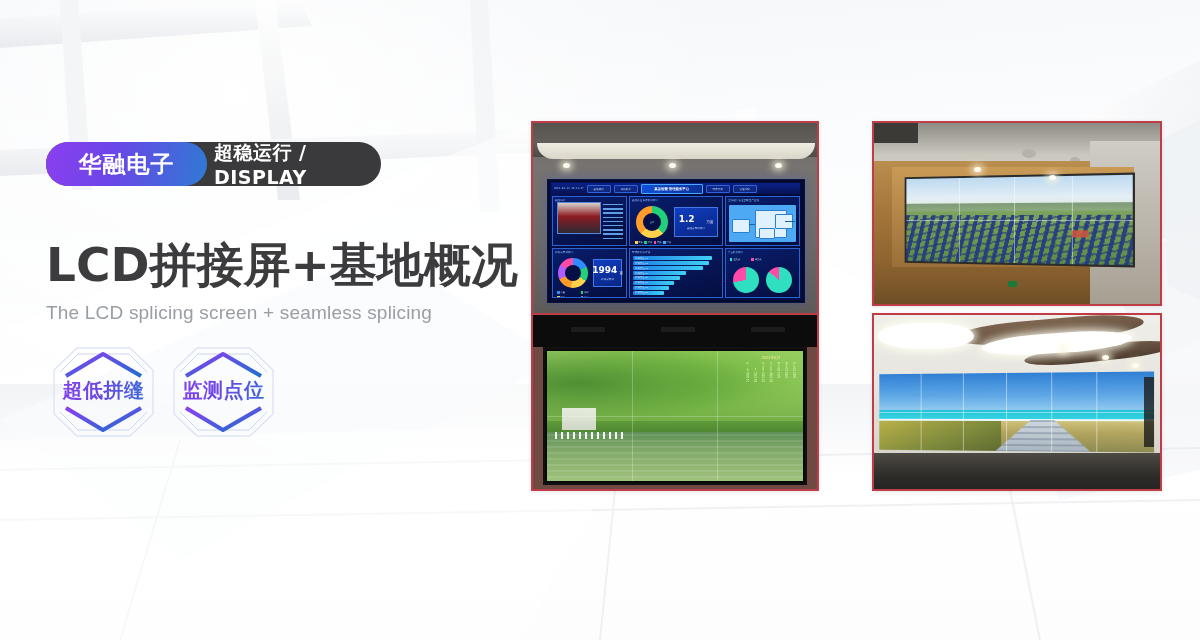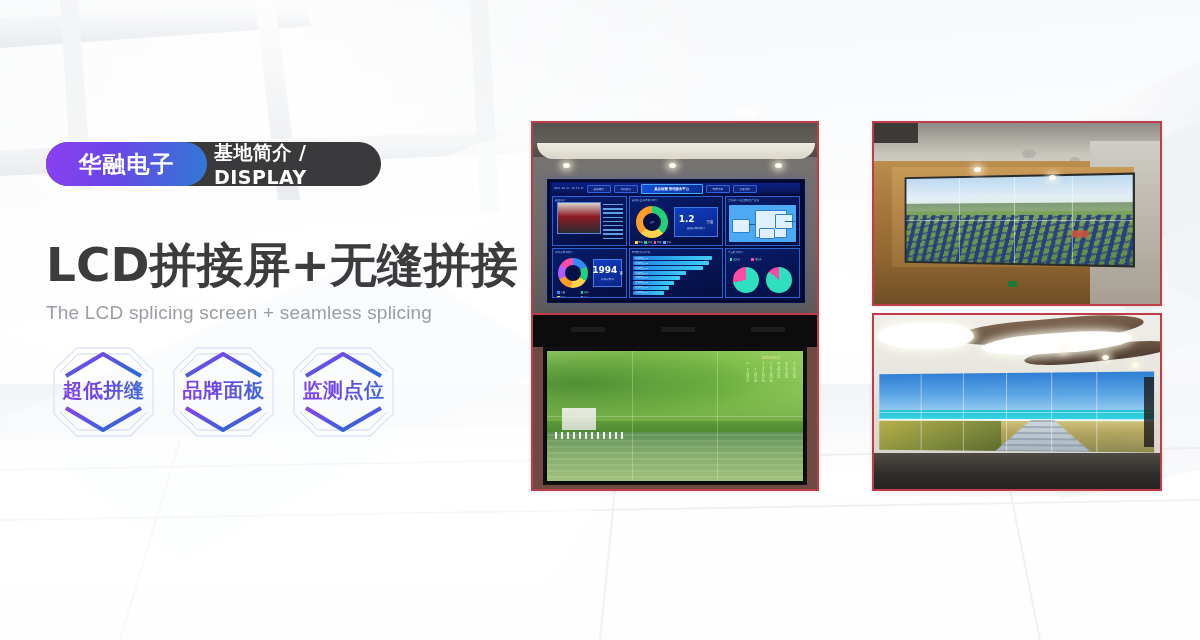--- a/index.html
+++ b/index.html
@@ -267,24 +267,24 @@
     <polygon points="0,440 640,424 520,640 0,640" fill="#ffffff" opacity="0.5"></polygon>
   </svg>
 
   <div class="left-col">
 
     <div class="badge-row">
       <div class="badge-dark"></div>
       <div class="badge-pill">
         <span>华融电子</span>
       </div>
-      <div class="badge-text">基地简介 / DISPLAY</div>
-    </div>
-
-    <div class="headline">LCD拼接屏+无缝拼接</div>
+      <div class="badge-text">超稳运行 / DISPLAY</div>
+    </div>
+
+    <div class="headline">LCD拼接屏+基地概况</div>
     <div class="subline">The LCD splicing screen + seamless splicing</div>
   </div>
 
   <div class="features">
 
     <div class="feature">
       <svg width="119" height="112" viewBox="0 0 119 112">
         <defs>
           <linearGradient id="hexA1" x1="0" y1="0" x2="1" y2="1">
             <stop offset="0%" stop-color="#8b3ff0"></stop>
@@ -296,33 +296,20 @@
         <polyline points="10,34 10,78" fill="none" stroke="#dfe3f5" stroke-width="1.4"></polyline>
         <polyline points="109,34 109,78" fill="none" stroke="#dfe3f5" stroke-width="1.4"></polyline>
         <polyline points="16,36 34,18 85,18 103,36" fill="none" stroke="#cdd6f0" stroke-width="1"></polyline>
         <polyline points="16,76 34,94 85,94 103,76" fill="none" stroke="#cdd6f0" stroke-width="1"></polyline>
         <polyline points="22,40 59,18 97,40" fill="none" stroke="url(#hexA1)" stroke-width="4.2" stroke-linejoin="round"></polyline>
         <polyline points="22,72 59,94 97,72" fill="none" stroke="url(#hexA1)" stroke-width="4.2" stroke-linejoin="round"></polyline>
       </svg>
       <div class="flabel">超低拼缝</div>
     </div>
 
-    <div class="feature">
-      <svg width="119" height="112" viewBox="0 0 119 112">
-        <polyline points="10,34 33,12 86,12 109,34" fill="none" stroke="#dfe3f5" stroke-width="1.4"></polyline>
-        <polyline points="10,78 33,100 86,100 109,78" fill="none" stroke="#dfe3f5" stroke-width="1.4"></polyline>
-        <polyline points="10,34 10,78" fill="none" stroke="#dfe3f5" stroke-width="1.4"></polyline>
-        <polyline points="109,34 109,78" fill="none" stroke="#dfe3f5" stroke-width="1.4"></polyline>
-        <polyline points="16,36 34,18 85,18 103,36" fill="none" stroke="#cdd6f0" stroke-width="1"></polyline>
-        <polyline points="16,76 34,94 85,94 103,76" fill="none" stroke="#cdd6f0" stroke-width="1"></polyline>
-        <polyline points="22,40 59,18 97,40" fill="none" stroke="url(#hexA1)" stroke-width="4.2" stroke-linejoin="round"></polyline>
-        <polyline points="22,72 59,94 97,72" fill="none" stroke="url(#hexA1)" stroke-width="4.2" stroke-linejoin="round"></polyline>
-      </svg>
-      <div class="flabel">品牌面板</div>
-    </div>
 
 
     <div class="feature">
       <svg width="119" height="112" viewBox="0 0 119 112">
         <polyline points="10,34 33,12 86,12 109,34" fill="none" stroke="#dfe3f5" stroke-width="1.4"></polyline>
         <polyline points="10,78 33,100 86,100 109,78" fill="none" stroke="#dfe3f5" stroke-width="1.4"></polyline>
         <polyline points="10,34 10,78" fill="none" stroke="#dfe3f5" stroke-width="1.4"></polyline>
         <polyline points="109,34 109,78" fill="none" stroke="#dfe3f5" stroke-width="1.4"></polyline>
         <polyline points="16,36 34,18 85,18 103,36" fill="none" stroke="#cdd6f0" stroke-width="1"></polyline>
         <polyline points="16,76 34,94 85,94 103,76" fill="none" stroke="#cdd6f0" stroke-width="1"></polyline>

